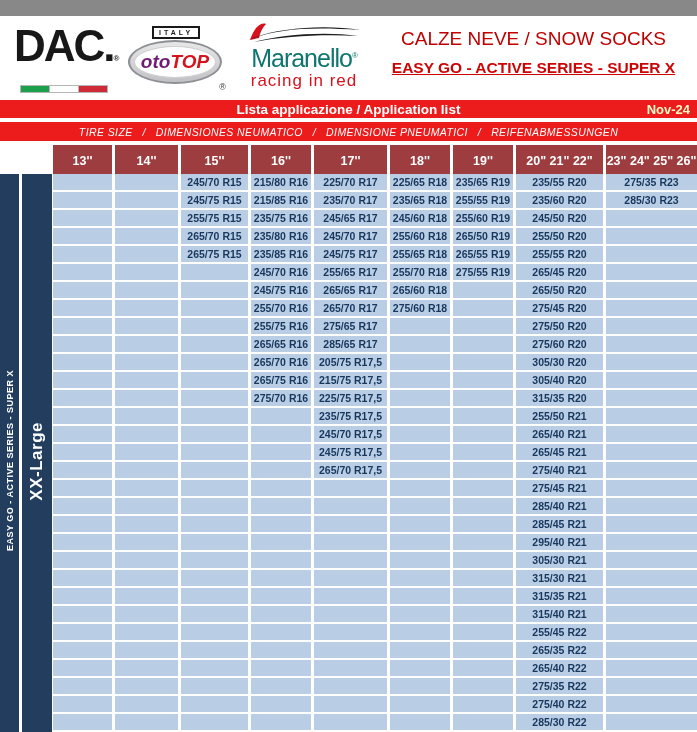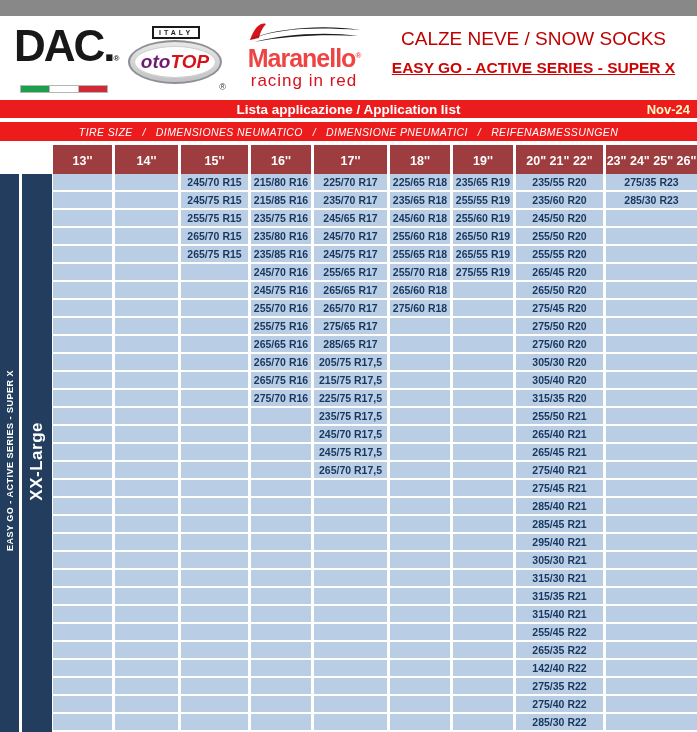--- a/index.html
+++ b/index.html
@@ -30,21 +30,21 @@
   }
   .oto-blue { color:#701a75;font-style:italic; }
   .oto-red { color:#d6131c; }
   .oto-italy {
     position:absolute; left:24px; top:2px; background:#fff; border:2px solid #1a1a1a;
     font-size:7px; font-weight:bold; letter-spacing:3px; padding:1px 5px; color:#1a1a1a; z-index:2;
   }
   .oto-reg { position:absolute; right:-2px; bottom:0; font-size:9px; color:#333; }
   .logo-maranello { position:absolute; left:243px; top:4px; width:122px; text-align:center; }
   .mar-swoosh { display:block; margin:0 auto; }
-  .mar-text { font-weight:700; font-size:25px; line-height:24px; color:#ef4444; letter-spacing:-1px; }
+  .mar-text { font-weight:400; font-size:25px; line-height:24px; color:#0f766e; letter-spacing:-1px; }
   .mar-reg { font-size:8px; vertical-align:super; }
   .mar-tag { font-size:17px; color:#d6131c; letter-spacing:1px; margin-top:1px; }
   .titles { position:absolute; right:6px; top:12px; width:315px; text-align:center; }
   .title1 { color:#c00000; font-weight:normal; font-size:19px; margin-bottom:9px; }
   .title2 { color:#cc0404; font-weight:bold; font-size:15.5px; text-decoration:underline; }
   
   .bar1 {
     position:absolute; left:0; top:84px; width:697px; height:20px; background:var(--red,#ec1c1c);
     border-bottom:2px solid #fff; display:flex; align-items:center; justify-content:center;
   }
@@ -397,21 +397,21 @@
       <div class="cell"></div>
       <div class="cell">265/35 R22</div>
       <div class="cell"></div>
       <div class="cell"></div>
       <div class="cell"></div>
       <div class="cell"></div>
       <div class="cell"></div>
       <div class="cell"></div>
       <div class="cell"></div>
       <div class="cell"></div>
-      <div class="cell">142/40 R22</div>
+      <div class="cell">265/40 R22</div>
       <div class="cell"></div>
       <div class="cell"></div>
       <div class="cell"></div>
       <div class="cell"></div>
       <div class="cell"></div>
       <div class="cell"></div>
       <div class="cell"></div>
       <div class="cell"></div>
       <div class="cell">275/35 R22</div>
       <div class="cell"></div>

